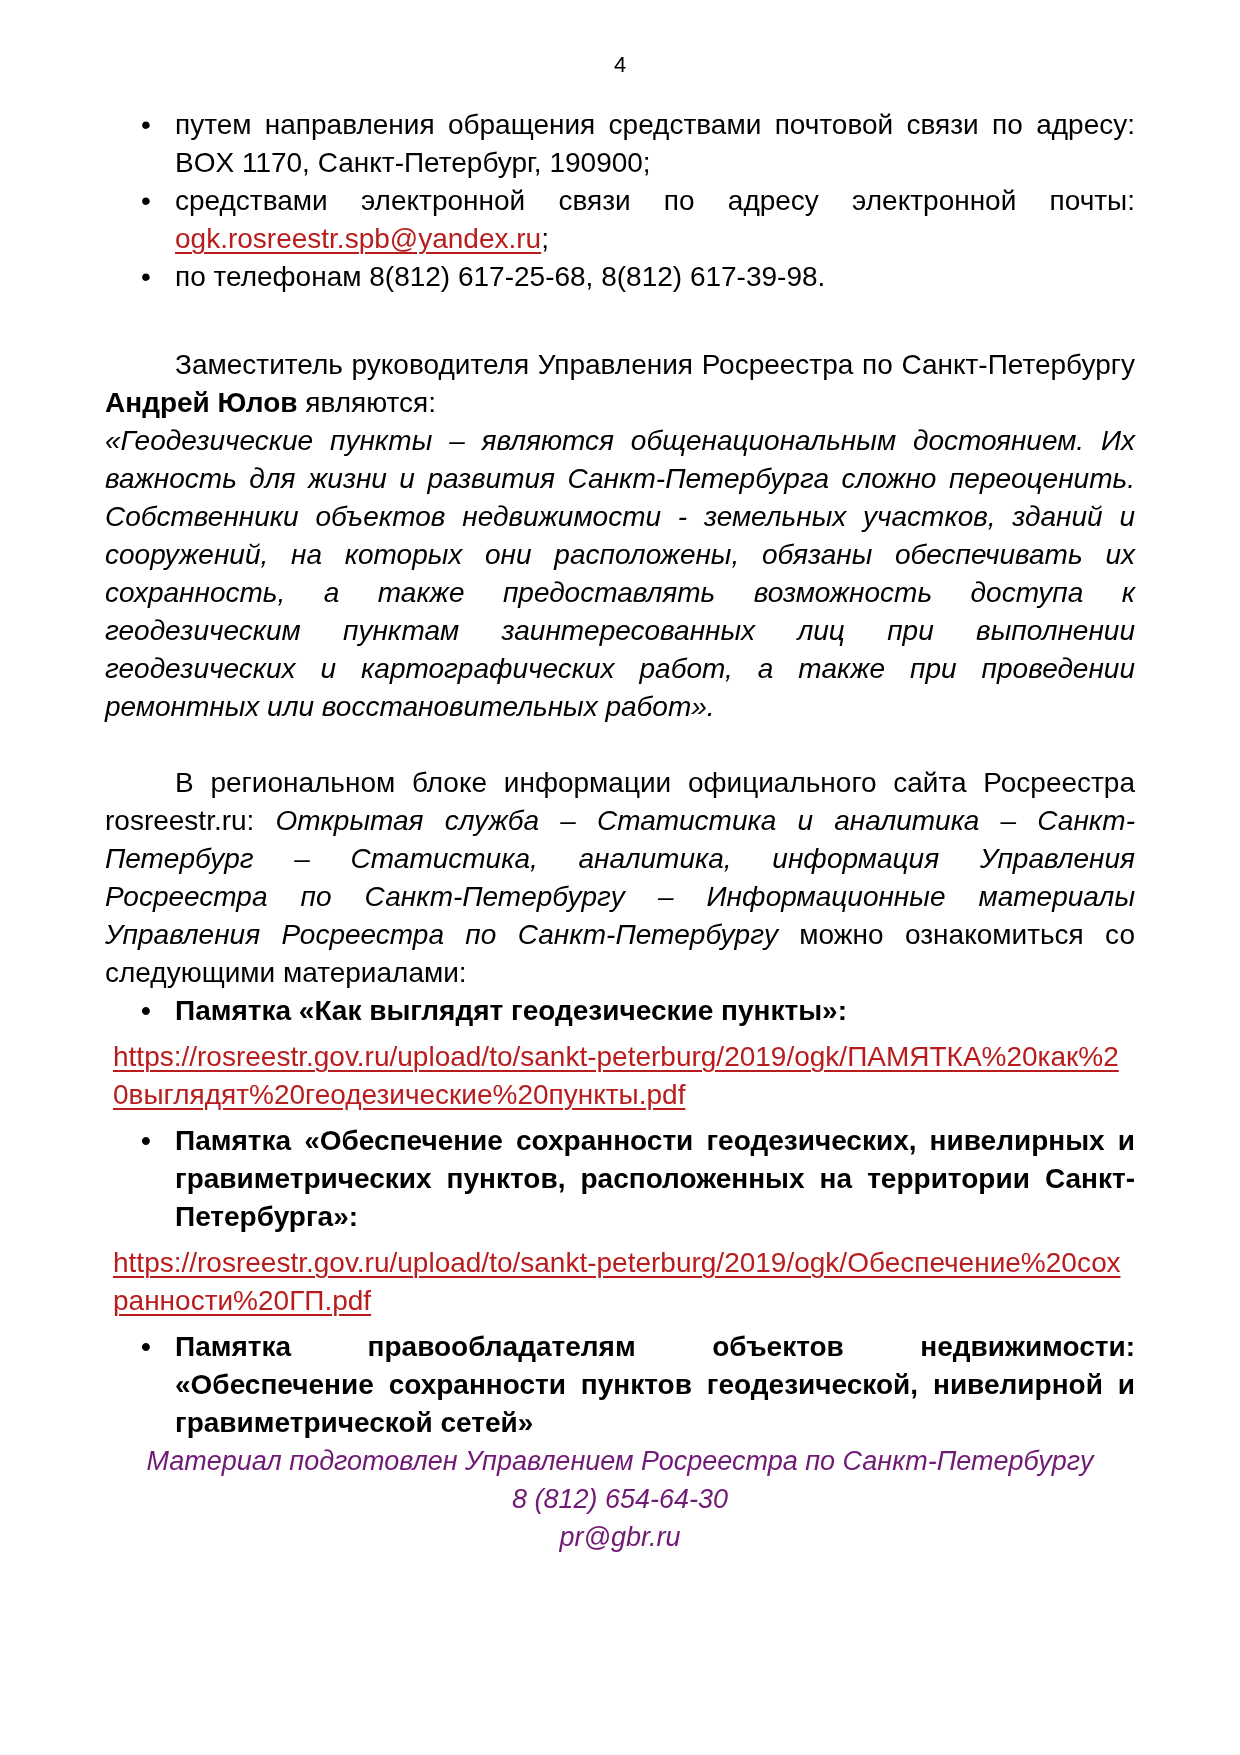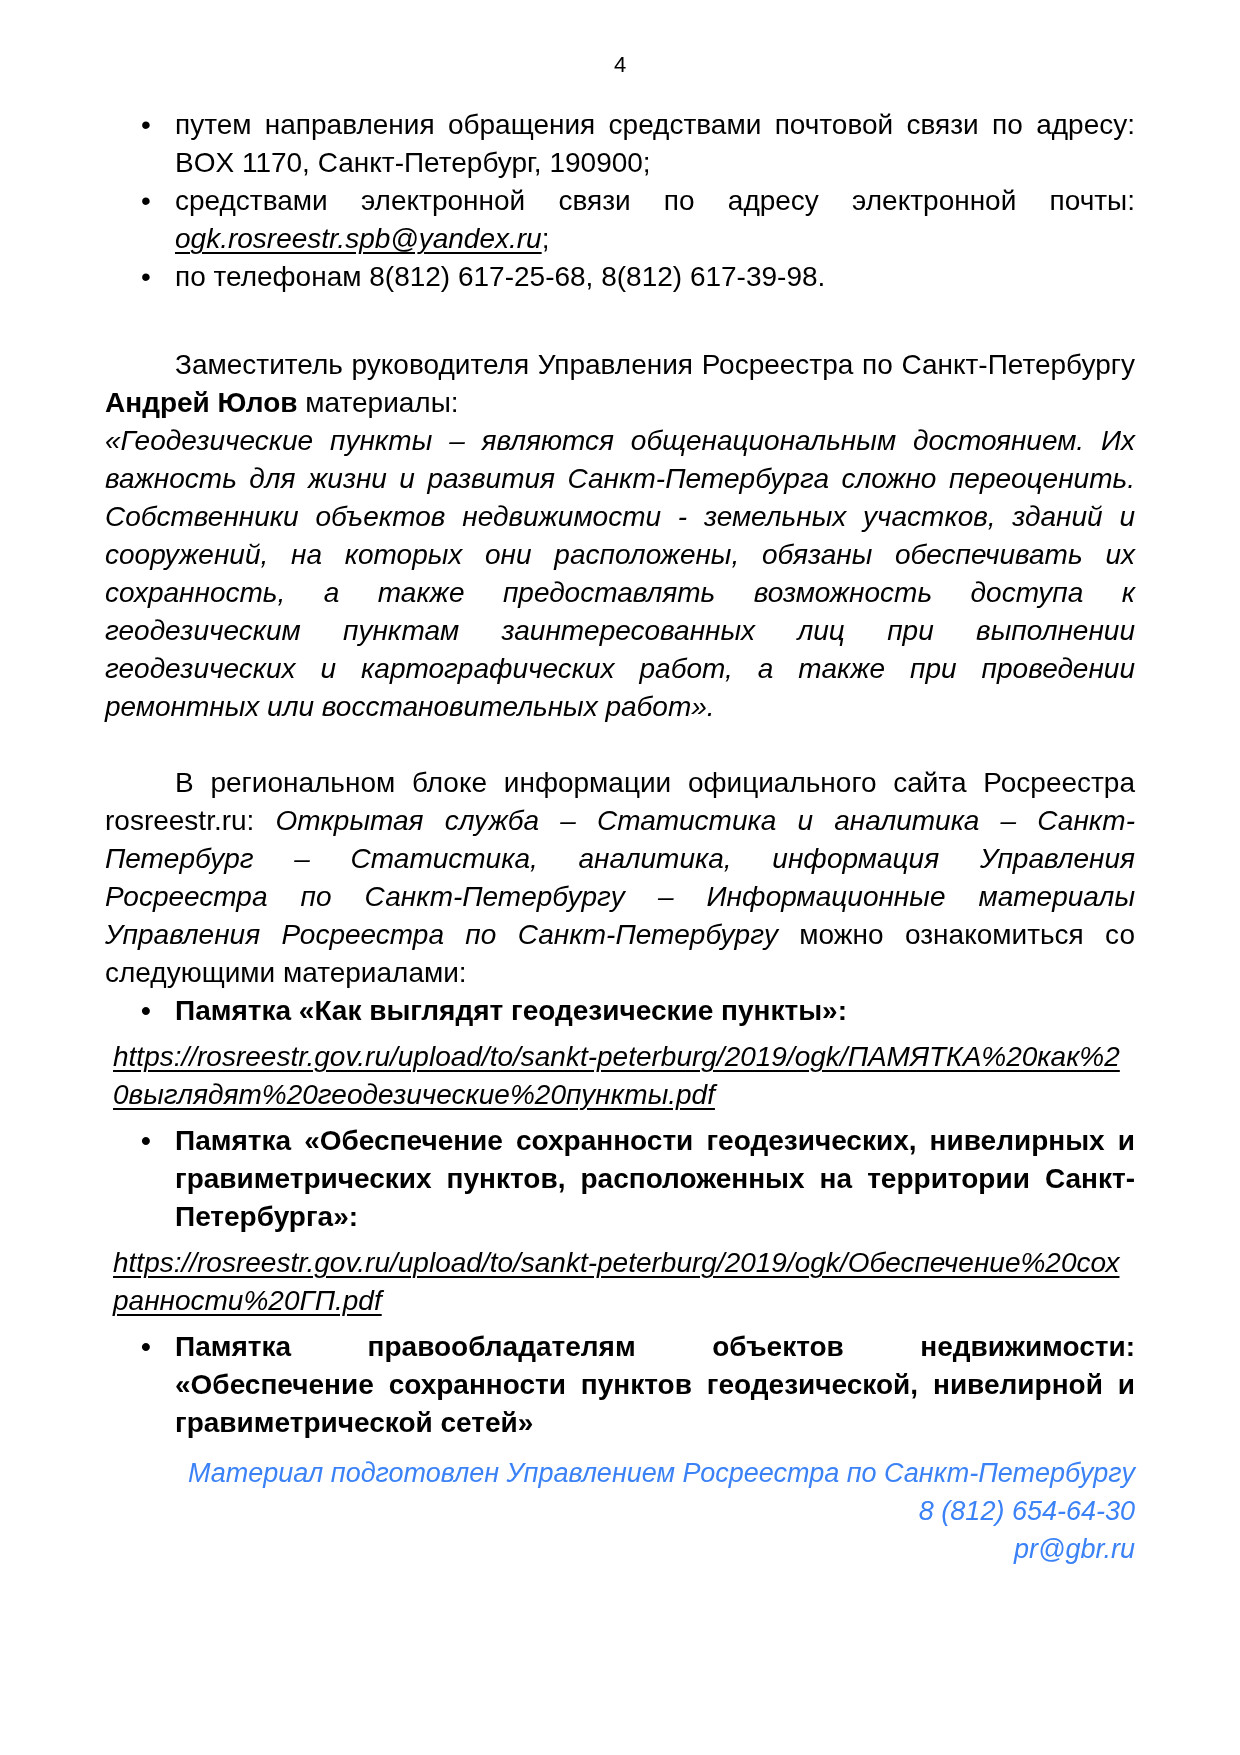--- a/index.html
+++ b/index.html
@@ -47,41 +47,40 @@
   }
   .para.first-indent { text-indent: 70px; }
   .quote {
     font-style: italic;
     margin: 0;
     text-align: justify;
   }
   .gap-1 { margin-top: 50px; }
   .gap-2 { margin-top: 38px; }
   a.doc-link, .inline-link {
-    color: #000000;
+    color: #b91c1c;
     text-decoration: underline;
     text-decoration-thickness: 2px;
     text-underline-offset: 4px;
     cursor: pointer;
-    font-style: italic;
   }
   .url-block {
     display: block;
     text-align: left;
     overflow-wrap: break-word;
     word-break: break-all;
     margin: 8px;
   }
   ul.materials-list > li {
     font-weight: bold;
   }
   .footer {
-    margin-top: 12px;
-    text-align: right;
-    color: #3b82f6;
+    margin-top: 0;
+    text-align: center;
+    color: #701a75;
     font-style: italic;
     font-size: 27px;
     line-height: 38px;
   }
 </style>
 </head>
 <body>
 
 <div class="page">
 
@@ -93,21 +92,21 @@
     </li>
     <li>
       <span>средствами электронной связи по адресу электронной почты: </span><a class="inline-link">ogk.rosreestr.spb@yandex.ru</a><span>;</span>
     </li>
     <li>
       <span>по телефонам 8(812) 617-25-68, 8(812) 617-39-98.</span>
     </li>
   </ul>
 
   <p class="para first-indent gap-1">
-    <span>Заместитель руководителя Управления Росреестра по Санкт-Петербургу </span><b>Андрей Юлов</b><span> материалы:</span>
+    <span>Заместитель руководителя Управления Росреестра по Санкт-Петербургу </span><b>Андрей Юлов</b><span> являются:</span>
   </p>
 
   <p class="quote">«Геодезические пункты – являются общенациональным достоянием. Их важность для жизни и развития Санкт-Петербурга сложно переоценить. Собственники объектов недвижимости - земельных участков, зданий и сооружений, на которых они расположены, обязаны обеспечивать их сохранность, а также предоставлять возможность доступа к геодезическим пунктам заинтересованных лиц при выполнении геодезических и картографических работ, а также при проведении ремонтных или восстановительных работ».</p>
 
   <p class="para first-indent gap-2">
     <span>В региональном блоке информации официального сайта Росреестра rosreestr.ru: </span><i>Открытая служба – Статистика и аналитика – Санкт-Петербург – Статистика, аналитика, информация Управления Росреестра по Санкт-Петербургу – Информационные материалы Управления Росреестра по Санкт-Петербургу</i><span> можно ознакомиться со следующими материалами:</span>
   </p>
 
   <ul class="bullet-list materials-list gap-2">
     <li>

